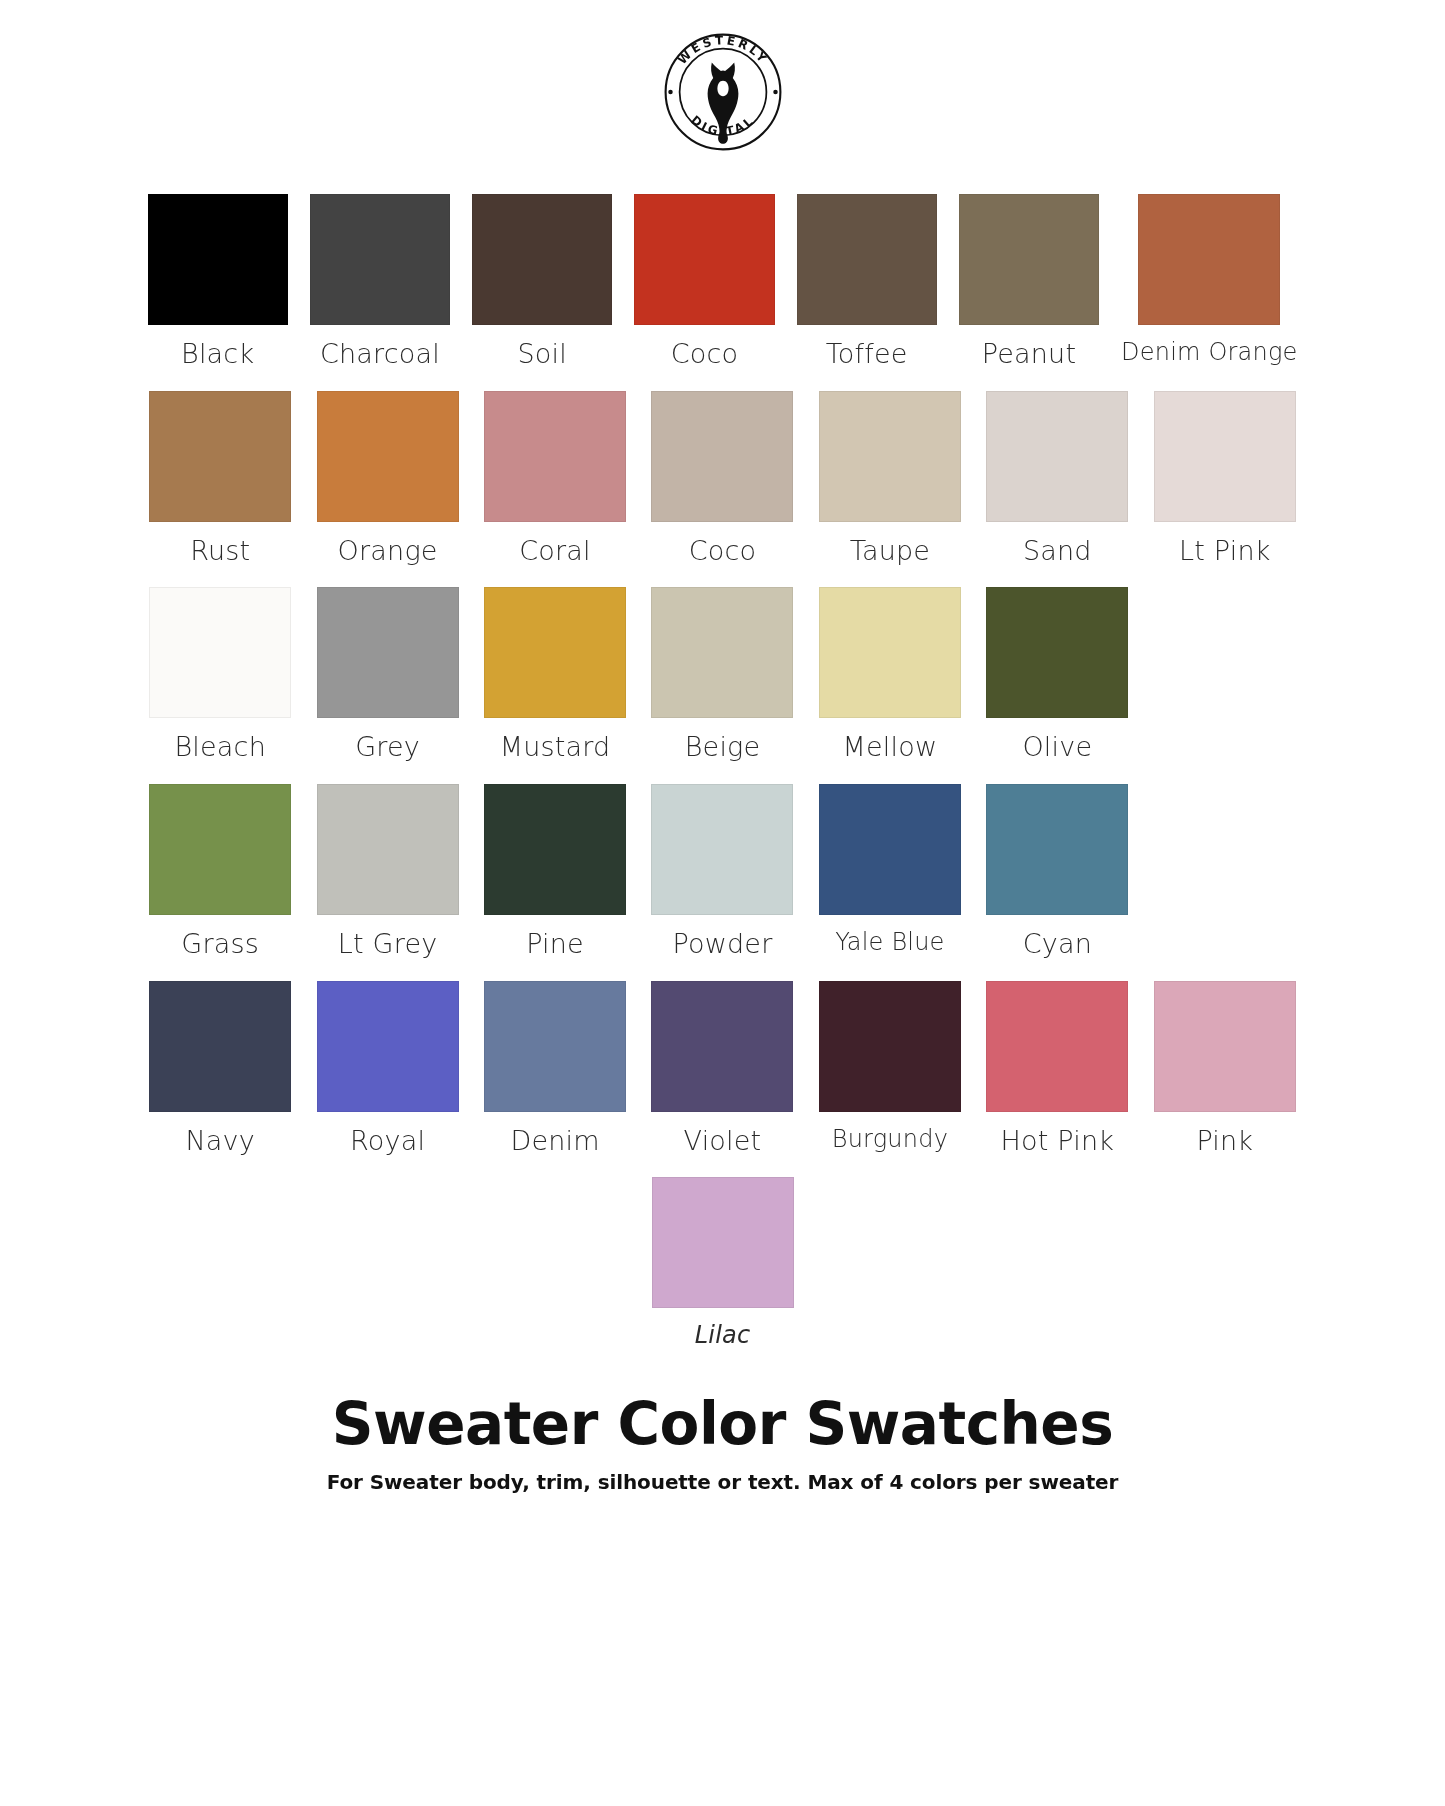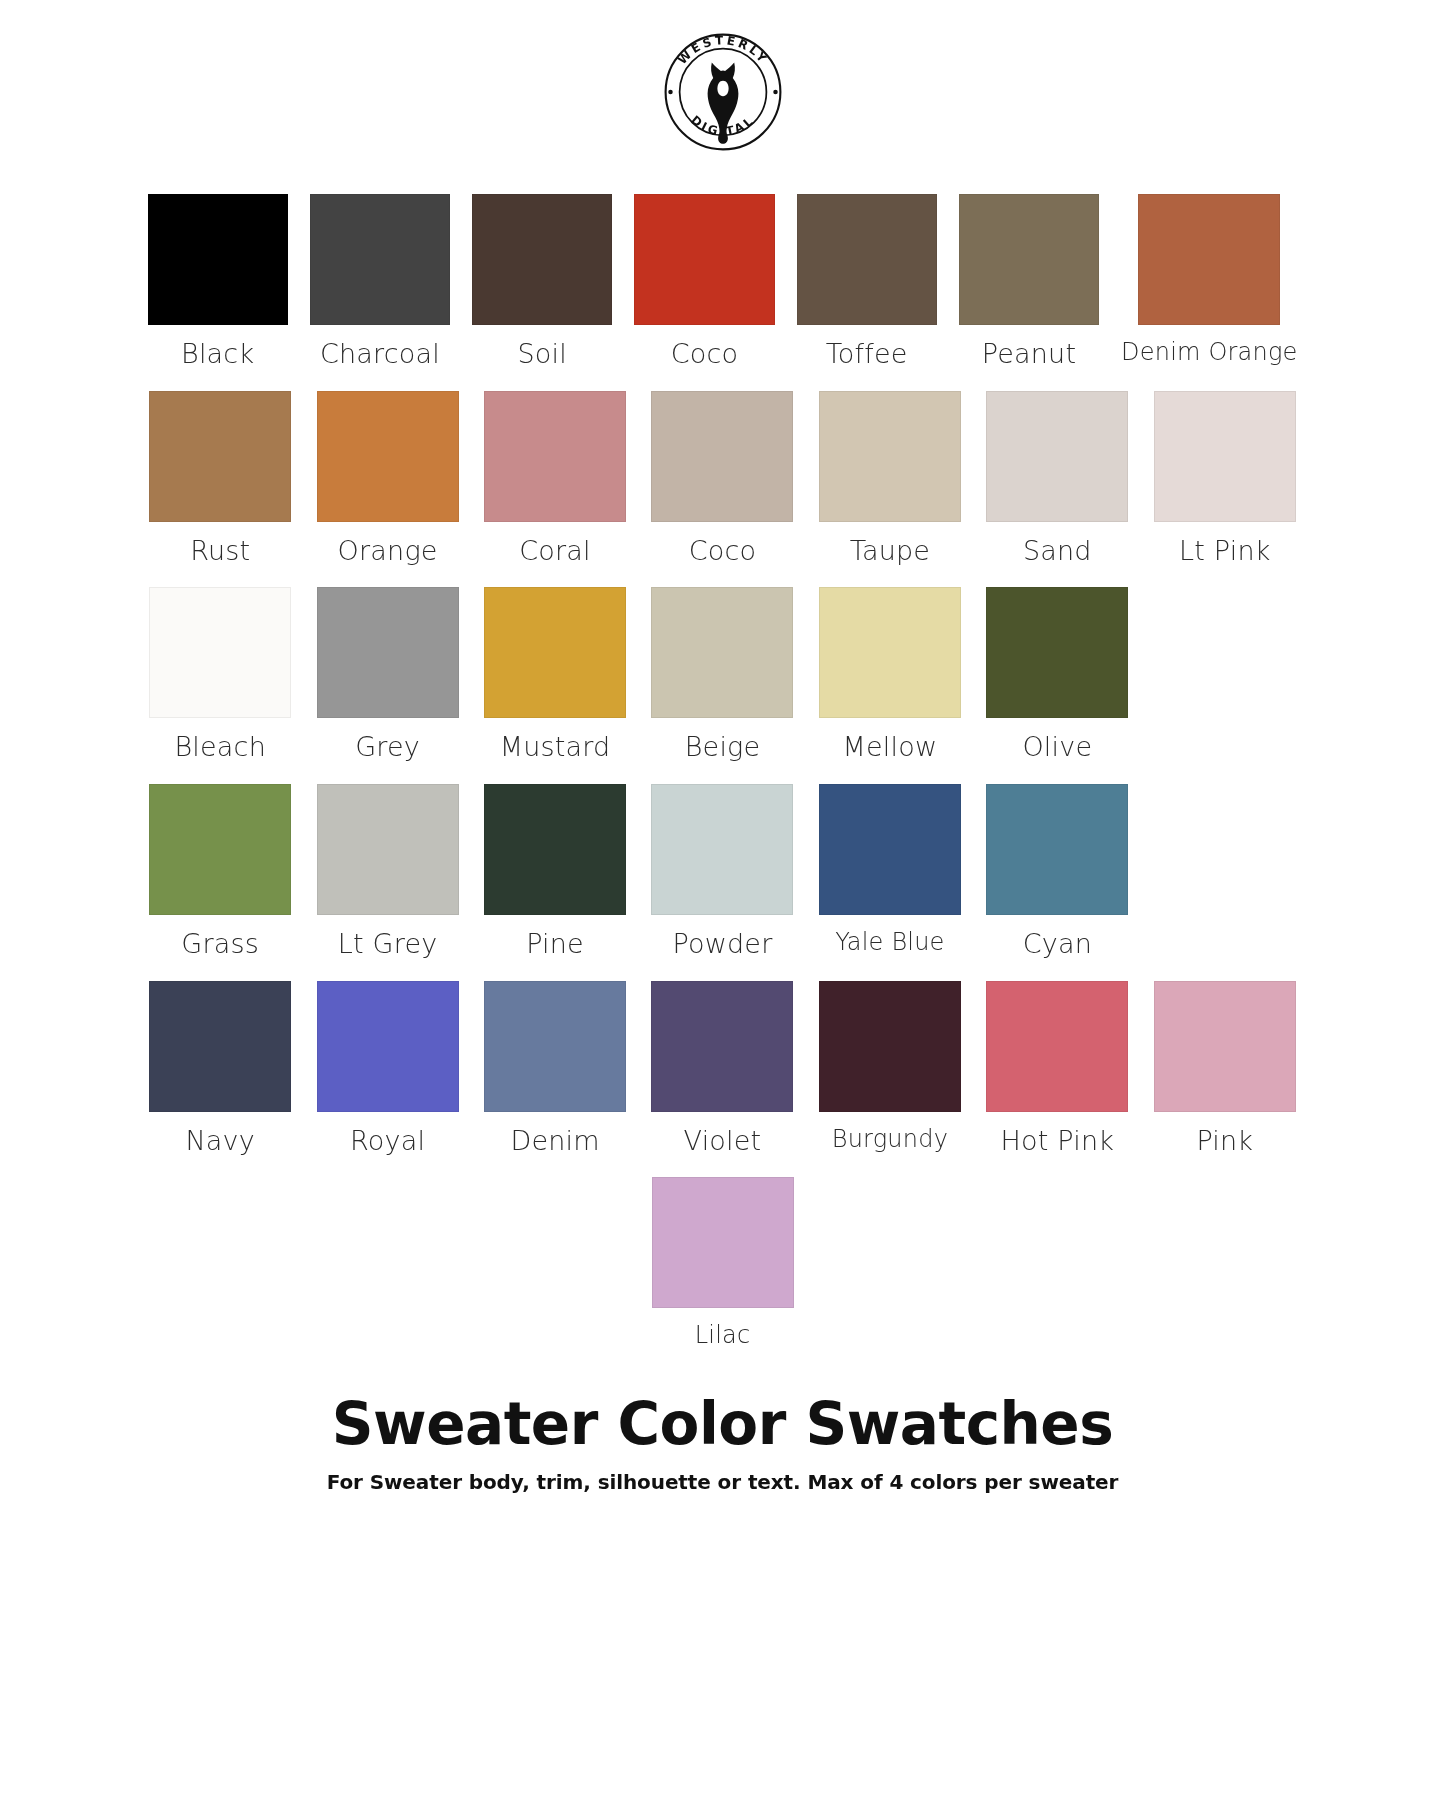--- a/index.html
+++ b/index.html
@@ -44,21 +44,21 @@
   }
   .grid-row.last-row {
     display: flex;
     justify-content: center;
   }
   .cell {
     display: flex;
     flex-direction: column;
     align-items: center;
   }
-  .cell.single { width: 166px; }
+  .cell.single { width: 166px; font-style: italic; }
   .swatch {
     width: 100%;
     max-width: 142px;
     height: 131px;
     border: 1px solid rgba(0,0,0,0.06);
   }
   .cell.single .swatch { width: 142px; }
   .swatch-label {
     margin-top: 14px;
     font-family: "DejaVu Sans", sans-serif;

